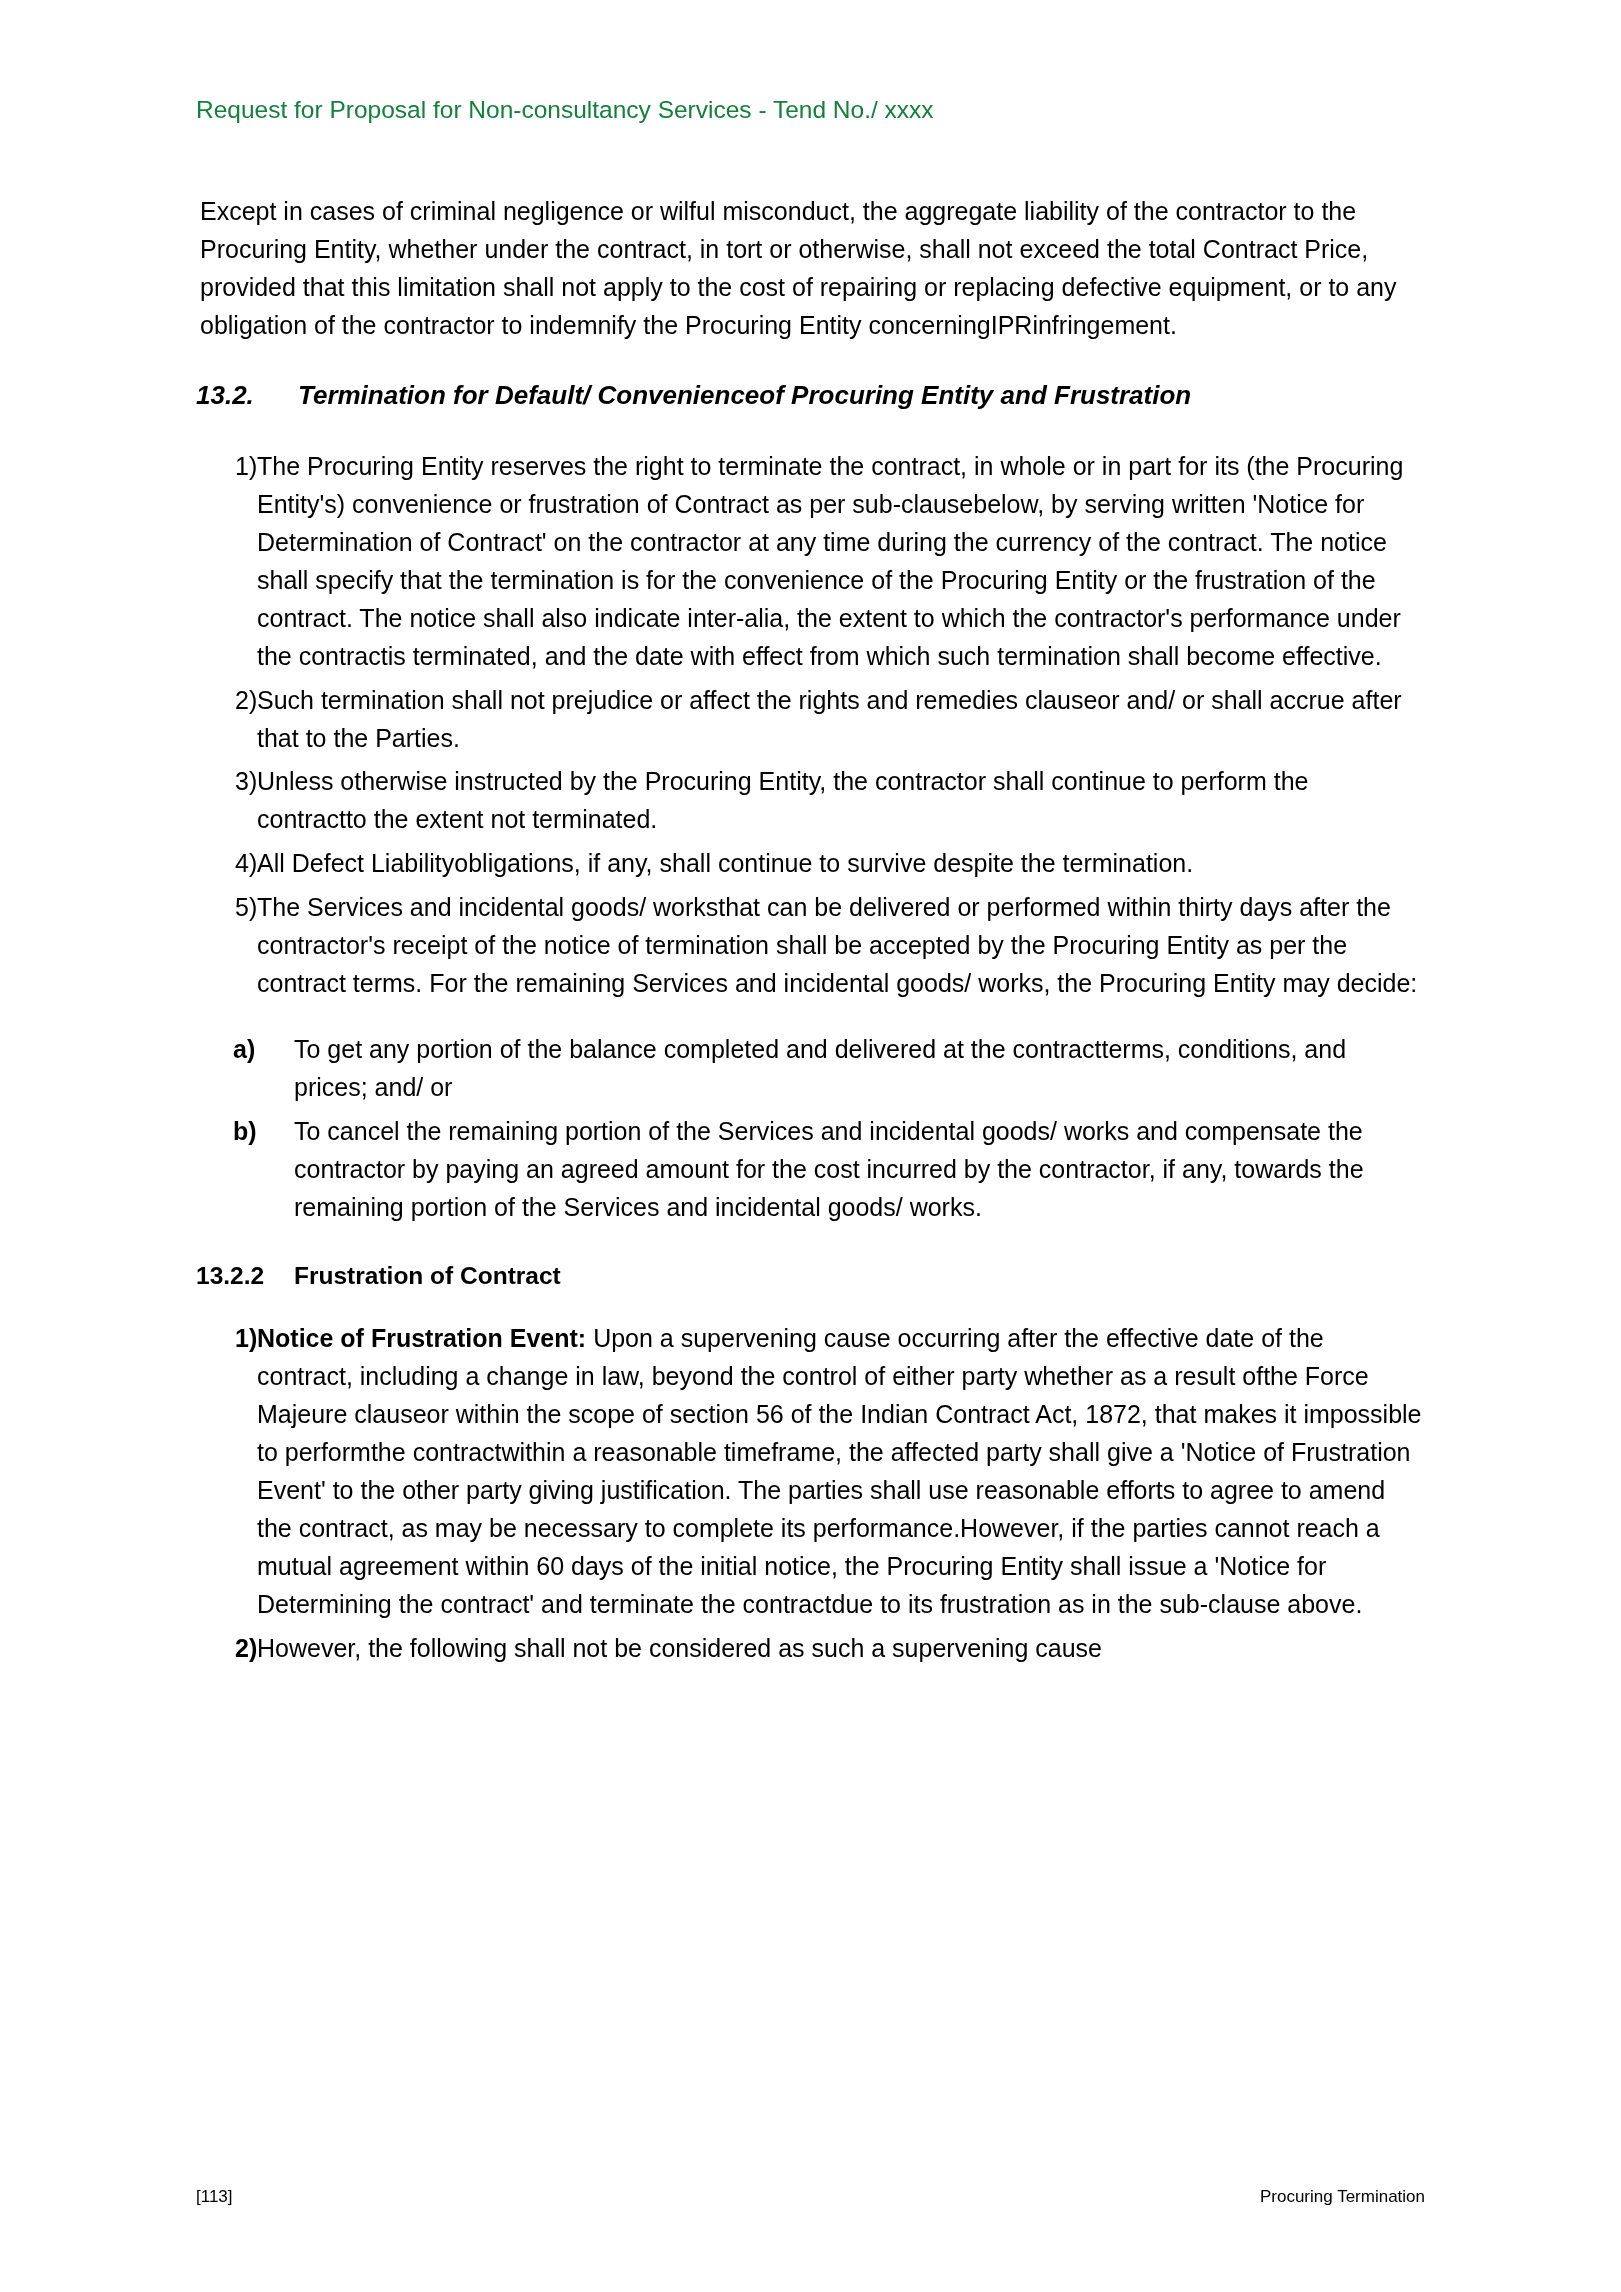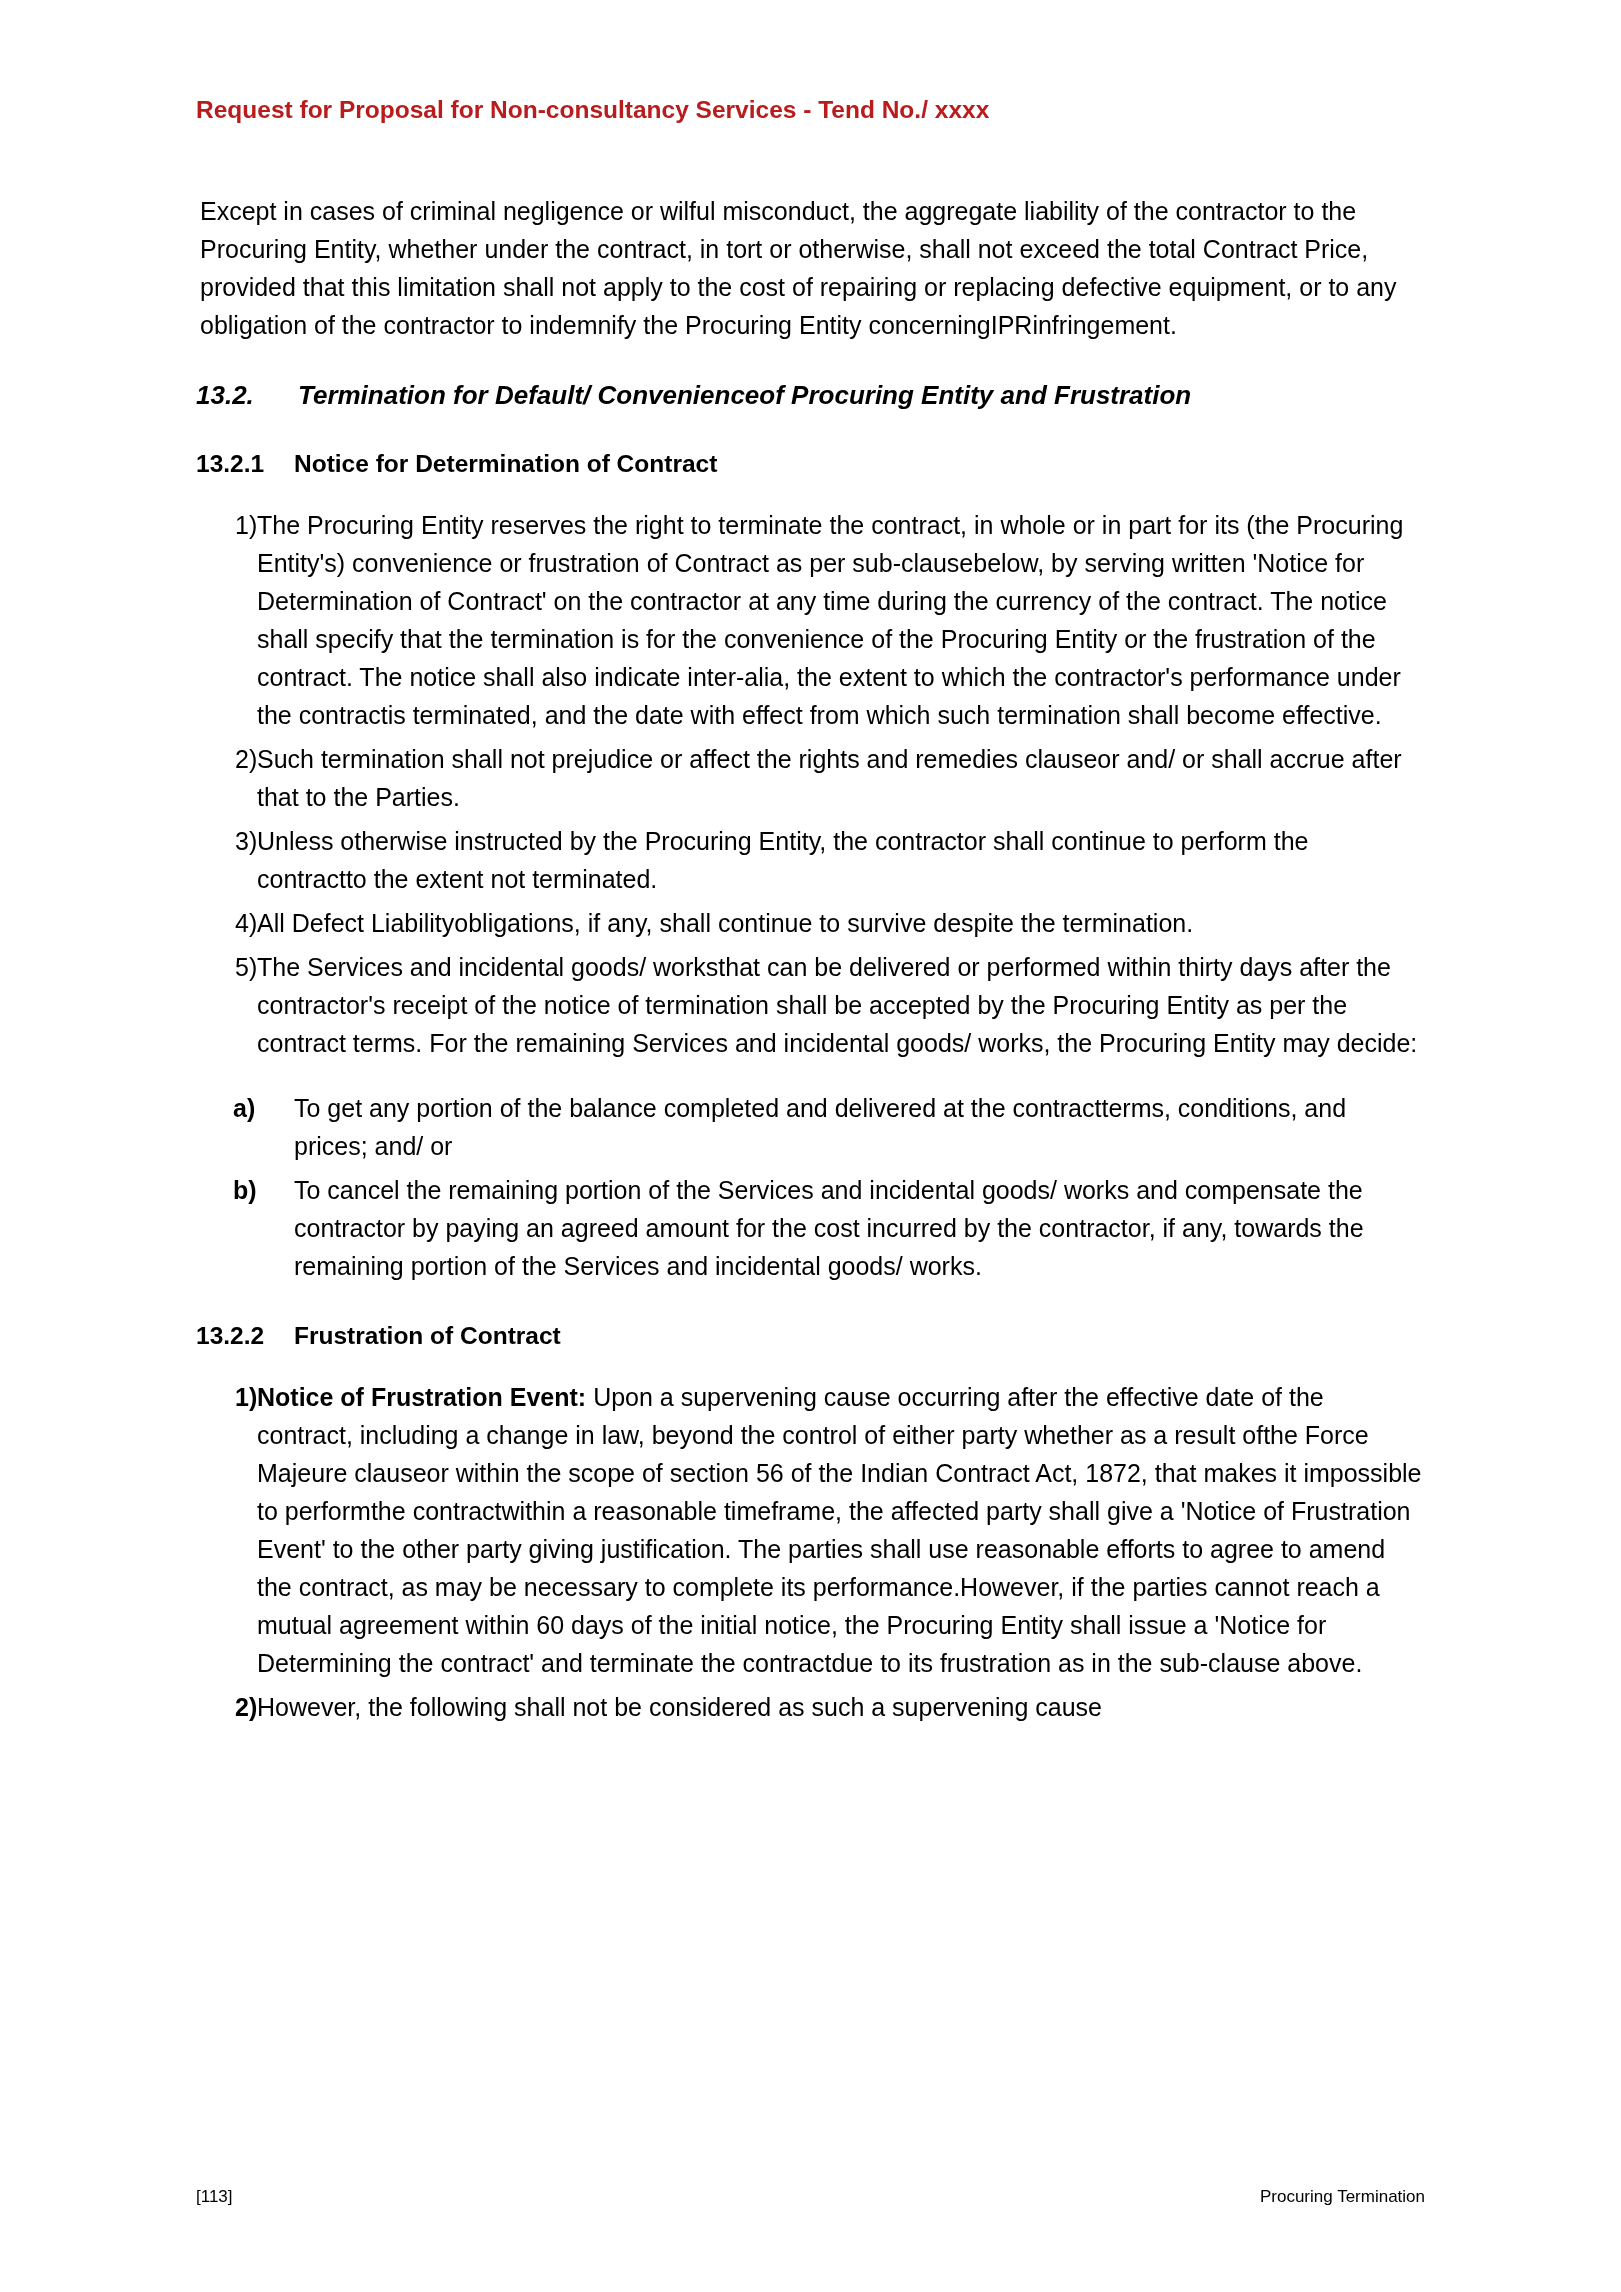--- a/index.html
+++ b/index.html
@@ -17,23 +17,22 @@
     position: relative;
     width: 1621px;
     height: 2293px;
     box-sizing: border-box;
     padding: 93px 196px 0 196px;
   }
   .header {
     font-family: "Liberation Sans", sans-serif;
     font-size: 24.5px;
     line-height: 1.4;
-    color: #b91c1c;
+    color: #15803d;
     margin-bottom: 65px;
-    font-weight: bold;
   }
   .body-text {
     font-family: "Liberation Sans", sans-serif;
     font-size: 25px;
     line-height: 1.52;
     text-align: left;
   }
   p.para {
     margin: 0 0 33px 4px;
   }
@@ -134,24 +133,20 @@
 
   <div class="body-text">
 
     <p class="para">Except in cases of criminal negligence or wilful misconduct, the aggregate liability of the contractor to the Procuring Entity, whether under the contract, in tort or otherwise, shall not exceed the total Contract Price, provided that this limitation shall not apply to the cost of repairing or replacing defective equipment, or to any obligation of the contractor to indemnify the Procuring Entity concerningIPRinfringement.</p>
 
     <h2 class="clause-heading">
       <span class="num">13.2.</span>
       <span>Termination for Default/ Convenienceof Procuring Entity and Frustration</span>
     </h2>
 
-    <h3 class="sub-heading">
-      <span class="num">13.2.1</span>
-      <span>Notice for Determination of Contract</span>
-    </h3>
 
     <ol class="numlist">
       <li>
         <span class="marker">1)</span>
         <span class="content">The Procuring Entity reserves the right to terminate the contract, in whole or in part for its (the Procuring Entity's) convenience or frustration of Contract as per sub-clausebelow, by serving written 'Notice for Determination of Contract' on the contractor at any time during the currency of the contract. The notice shall specify that the termination is for the convenience of the Procuring Entity or the frustration of the contract. The notice shall also indicate inter-alia, the extent to which the contractor's performance under the contractis terminated, and the date with effect from which such termination shall become effective.</span>
       </li>
       <li>
         <span class="marker">2)</span>
         <span class="content">Such termination shall not prejudice or affect the rights and remedies clauseor and/ or shall accrue after that to the Parties.</span>
       </li>

